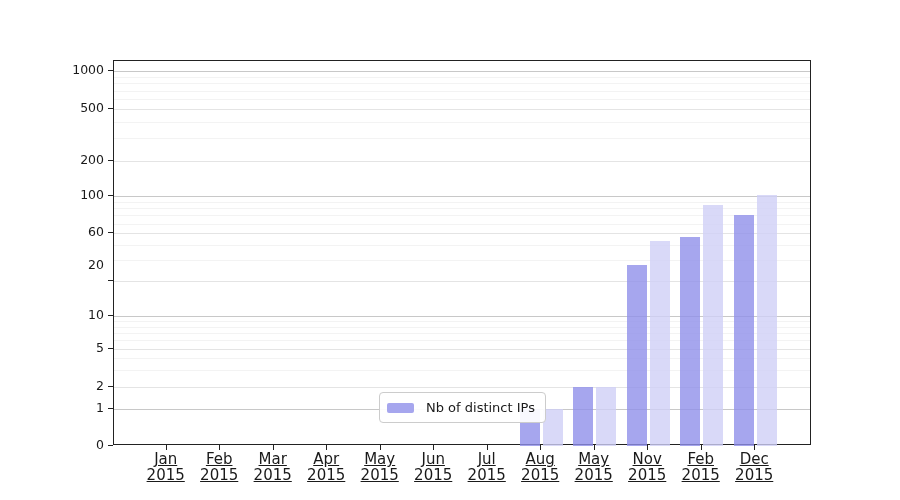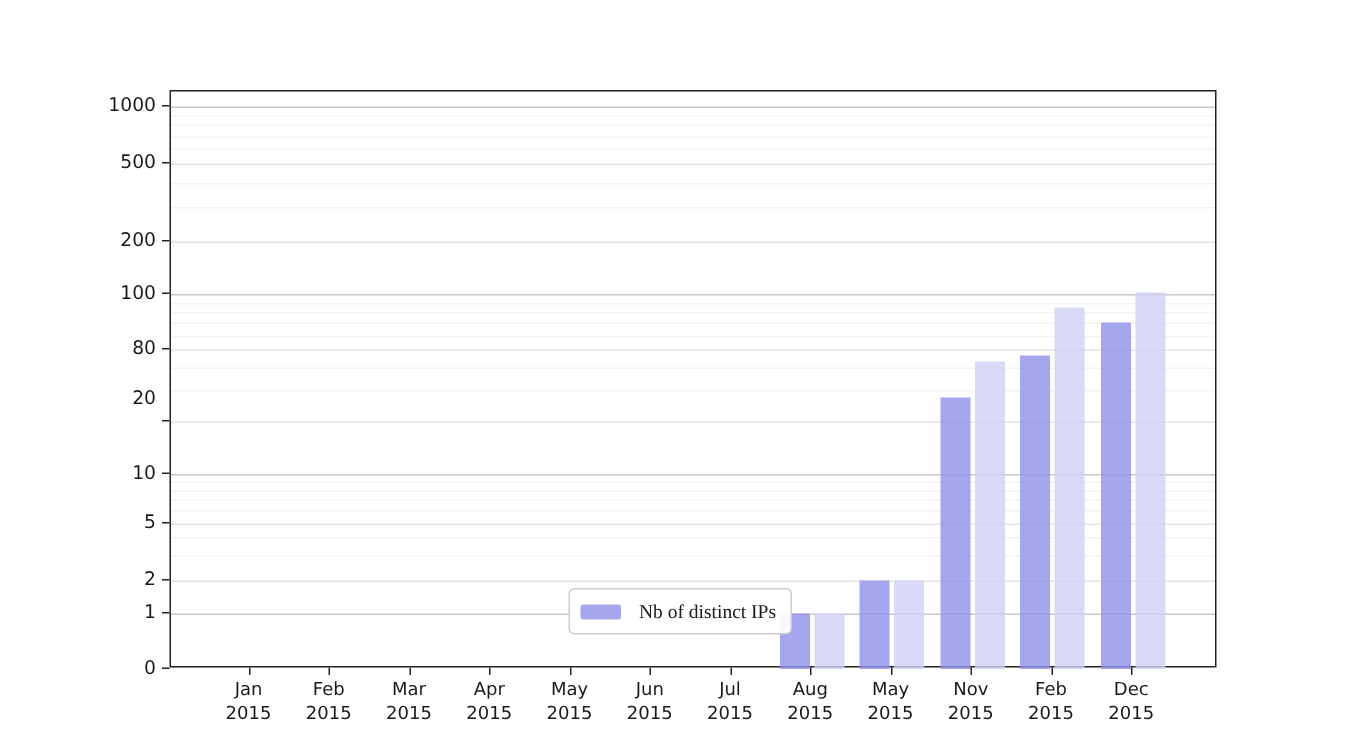--- a/index.html
+++ b/index.html
@@ -22,26 +22,26 @@
   .grid-minor { background:#f3f3f3; }
   .bar { position:absolute; }
   .ytick-mark { position:absolute; width:5px; height:1px; background:#222; }
   .xtick-mark { position:absolute; width:1px; height:5px; background:#222; }
   .ytick-label {
     position:absolute; width:66px; text-align:right;
     font-size:12.5px; line-height:16px; color:#1a1a1a;
   }
   .xtick-label {
     position:absolute; width:54px; text-align:center;
-    font-size:12px; line-height:16px; color:#1a1a1a;
+    font-size:15px; line-height:16px; color:#1a1a1a;text-decoration:underline;
   }
   .legend {
     position:absolute; left:265px; top:331px; z-index:5;
     background:rgba(255,255,255,0.92); border:1px solid #cccccc;
-    border-radius:4px; padding:5px 10px 5px 7px;font-family:Liberation Serif, serif;
+    border-radius:4px; padding:5px 10px 5px 7px;
   }
   .legend-row { display:flex; align-items:center; height:19px; }
   .legend-swatch { width:27px; height:10px; border-radius:2px; flex:0 0 auto; }
   .legend-label { margin-left:12px; font-size:13px; white-space:nowrap; color:#1a1a1a; }
 </style>
 </head>
 <body>
 
 <div class="figure">
 
@@ -105,21 +105,21 @@
       <div class="ytick-label" style="left: 38px; top: 400.3px;">1</div>
       <div class="ytick-mark" style="left: 108px; top: 385.5px;"></div>
       <div class="ytick-label" style="left: 38px; top: 377.5px;">2</div>
       <div class="ytick-mark" style="left: 108px; top: 348px;"></div>
       <div class="ytick-label" style="left: 38px; top: 340px;">5</div>
       <div class="ytick-mark" style="left: 108px; top: 315.3px;"></div>
       <div class="ytick-label" style="left: 38px; top: 307.3px;">10</div>
       <div class="ytick-mark" style="left: 108px; top: 280px;"></div>
       <div class="ytick-label" style="left: 38px; top: 257px;">20</div>
       <div class="ytick-mark" style="left: 108px; top: 232.3px;"></div>
-      <div class="ytick-label" style="left: 38px; top: 224.3px;">80</div>
+      <div class="ytick-label" style="left: 38px; top: 224.3px;">60</div>
       <div class="ytick-mark" style="left: 108px; top: 195.3px;"></div>
       <div class="ytick-label" style="left: 38px; top: 187.3px;">100</div>
       <div class="ytick-mark" style="left: 108px; top: 160px;"></div>
       <div class="ytick-label" style="left: 38px; top: 152px;">200</div>
       <div class="ytick-mark" style="left: 108px; top: 108.3px;"></div>
       <div class="ytick-label" style="left: 38px; top: 100.3px;">500</div>
       <div class="ytick-mark" style="left: 108px; top: 70px;"></div>
       <div class="ytick-label" style="left: 38px; top: 62px;">1000</div>
       <div class="xtick-mark" style="left: 165.7px; top: 445px;"></div>
       <div class="xtick-label" style="left: 138.7px; top: 451px;">

